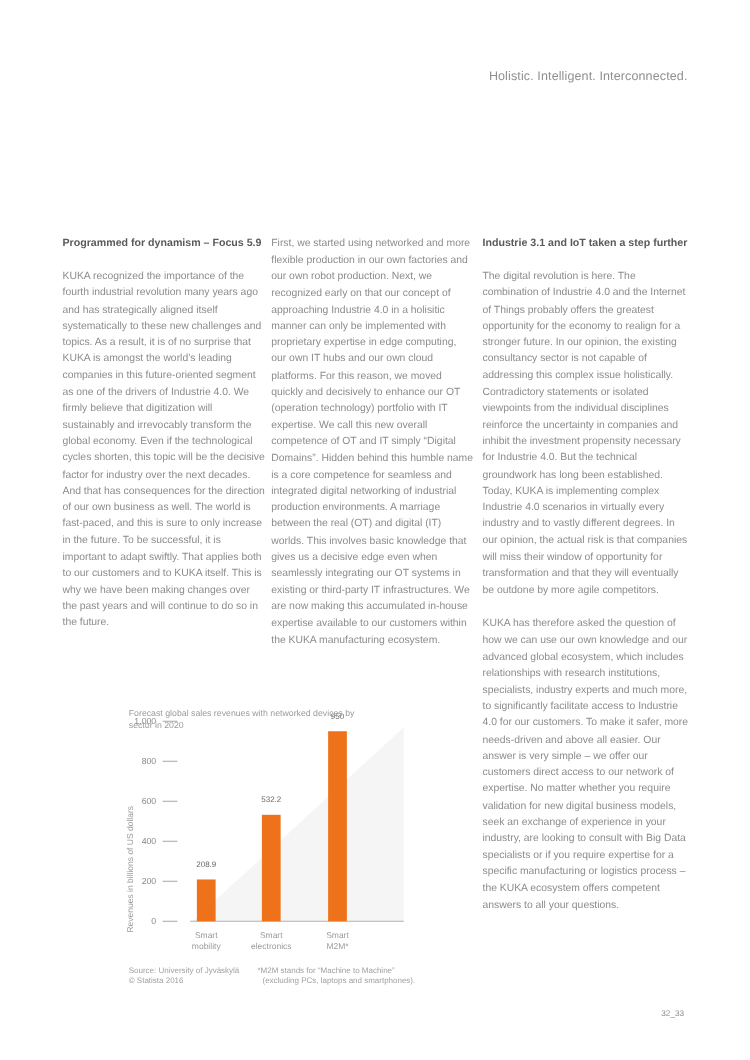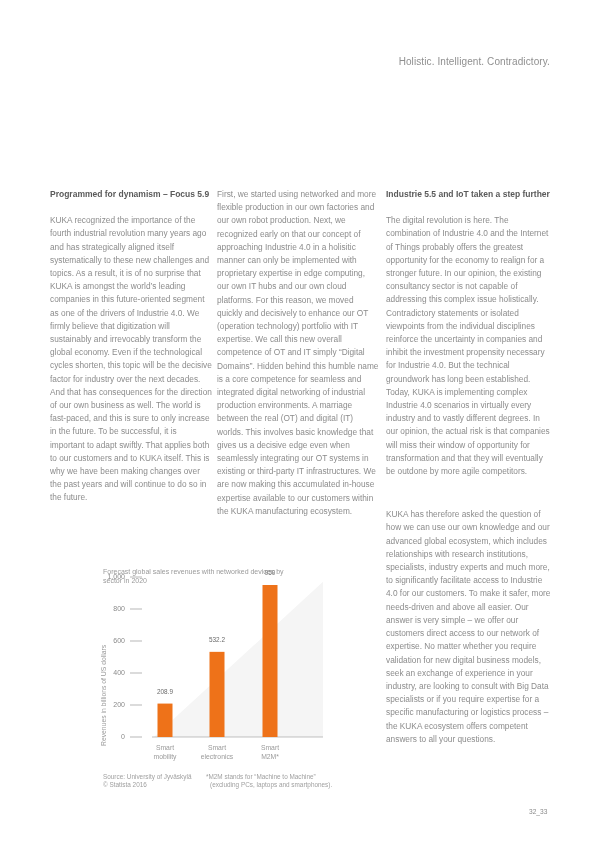--- a/index.html
+++ b/index.html
@@ -17,21 +17,21 @@
     font-size: 8.3px; line-height: 13.2px; color: #8c8c8c;
   }
   .col-1 { left: 50px; width: 162px; }
   .col-2 { left: 217px; width: 162px; }
   .col-3 { left: 386px; width: 168px; }
   .heading {
     font-weight: bold; color: #5a5a5a; font-size: 8.5px; line-height: 13.2px;
     margin: 0 0 13px 0;
   }
   .para { margin: 0; }
-  .para + .para { margin-top: 30px; }
+  .para + .para { margin-top: 14px; }
   .hyph-text { hyphens: auto; }
 
   
   .chart { position: absolute; left: 95px; top: 560px; width: 280px; height: 240px; }
   .chart-title {
     position: absolute; left: 8px; top: 7px; font-size: 7px; line-height: 9px;
     color: #9a9a9a; width: 200px;
   }
   .chart svg { position: absolute; left: 0; top: 0; }
   .source {
@@ -40,33 +40,33 @@
   .footnote {
     position: absolute; left: 206px; top: 773px; font-size: 6.4px; line-height: 8px; color: #a0a0a0;
   }
   .page-number {
     position: absolute; left: 529px; top: 808px; font-size: 6.6px; color: #8a8a8a;
   }
 </style>
 </head>
 <body>
 
-<div class="tagline">Holistic. Intelligent. Contradictory.</div>
+<div class="tagline">Holistic. Intelligent. Interconnected.</div>
 
 <div class="col col-1 hyph-text">
   <p class="heading">Programmed for dynamism – Focus 5.9</p>
   <p class="para">KUKA recognized the importance of the fourth industrial revolution many years ago and has strategically aligned itself systematically to these new challenges and topics. As a result, it is of no surprise that KUKA is amongst the world’s leading companies in this future-oriented segment as one of the drivers of Industrie 4.0. We firmly believe that digitization will sustainably and irrevocably transform the global economy. Even if the technological cycles shorten, this topic will be the decisive factor for industry over the next decades. And that has consequences for the direction of our own business as well. The world is fast-paced, and this is sure to only increase in the future. To be successful, it is important to adapt swiftly. That applies both to our customers and to KUKA itself. This is why we have been making changes over the past years and will continue to do so in the future.</p>
 </div>
 
 <div class="col col-2 hyph-text">
   <p class="para">First, we started using networked and more flexible production in our own factories and our own robot production. Next, we recognized early on that our concept of approaching Industrie 4.0 in a holisitic manner can only be implemented with proprietary expertise in edge computing, our own IT hubs and our own cloud platforms. For this reason, we moved quickly and decisively to enhance our OT (operation technology) portfolio with IT expertise. We call this new overall competence of OT and IT simply “Digital Domains”. Hidden behind this humble name is a core competence for seamless and integrated digital networking of industrial production environments. A marriage between the real (OT) and digital (IT) worlds. This involves basic knowledge that gives us a decisive edge even when seamlessly integrating our OT systems in existing or third-party IT infrastructures. We are now making this accumulated in-house expertise available to our customers within the KUKA manufacturing ecosystem.</p>
 </div>
 
 <div class="col col-3 hyph-text">
-  <p class="heading">Industrie 5.5 and IoT taken a step further</p>
+  <p class="heading">Industrie 3.1 and IoT taken a step further</p>
   <p class="para">The digital revolution is here. The combination of Industrie 4.0 and the Internet of Things probably offers the greatest opportunity for the economy to realign for a stronger future. In our opinion, the existing consultancy sector is not capable of addressing this complex issue holistically. Contradictory statements or isolated viewpoints from the individual disciplines reinforce the uncertainty in companies and inhibit the investment propensity necessary for Industrie 4.0. But the technical groundwork has long been established. Today, KUKA is implementing complex Industrie 4.0 scenarios in virtually every industry and to vastly different degrees. In our opinion, the actual risk is that companies will miss their window of opportunity for transformation and that they will eventually be outdone by more agile competitors.</p>
   <p class="para">KUKA has therefore asked the question of how we can use our own knowledge and our advanced global ecosystem, which includes relationships with research institutions, specialists, industry experts and much more, to significantly facilitate access to Industrie 4.0 for our customers. To make it safer, more needs-driven and above all easier. Our answer is very simple – we offer our customers direct access to our network of expertise. No matter whether you require validation for new digital business models, seek an exchange of experience in your industry, are looking to consult with Big Data specialists or if you require expertise for a specific manufacturing or logistics process – the KUKA ecosystem offers competent answers to all your questions.</p>
 </div>
 
 <div class="chart">
   <svg id="chart-svg" width="280" height="240">
       <polygon points="59,177 228,21.80000000000001 228,177" fill="#f5f5f5"></polygon>
       <line x1="35" y1="177" x2="47" y2="177" stroke="#9a9a9a" stroke-width="0.7"></line>
       <text x="30" y="179.4" text-anchor="end" font-size="7" fill="#8a8a8a" font-family="Liberation Sans, sans-serif">0</text>
       <line x1="35" y1="145" x2="47" y2="145" stroke="#9a9a9a" stroke-width="0.7"></line>

